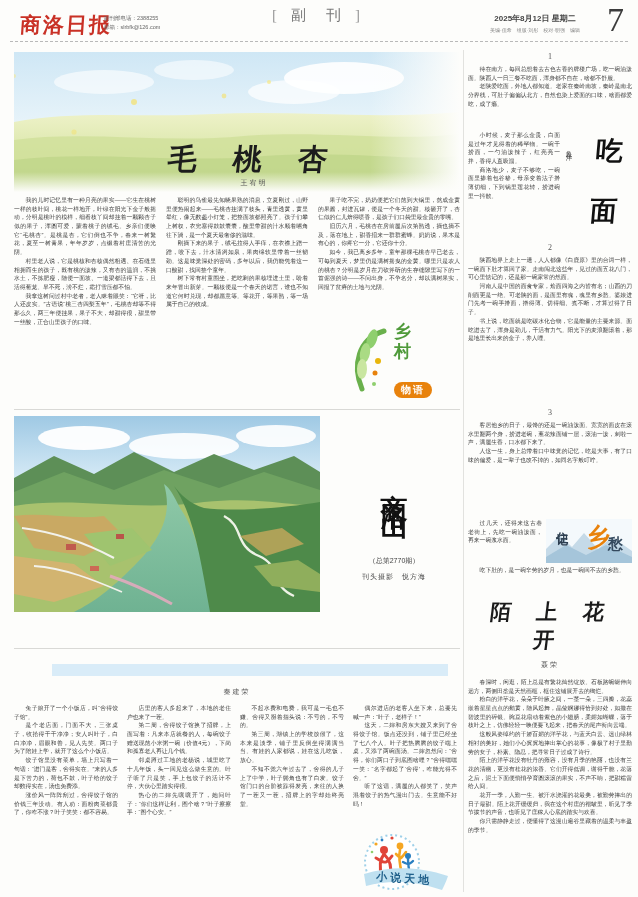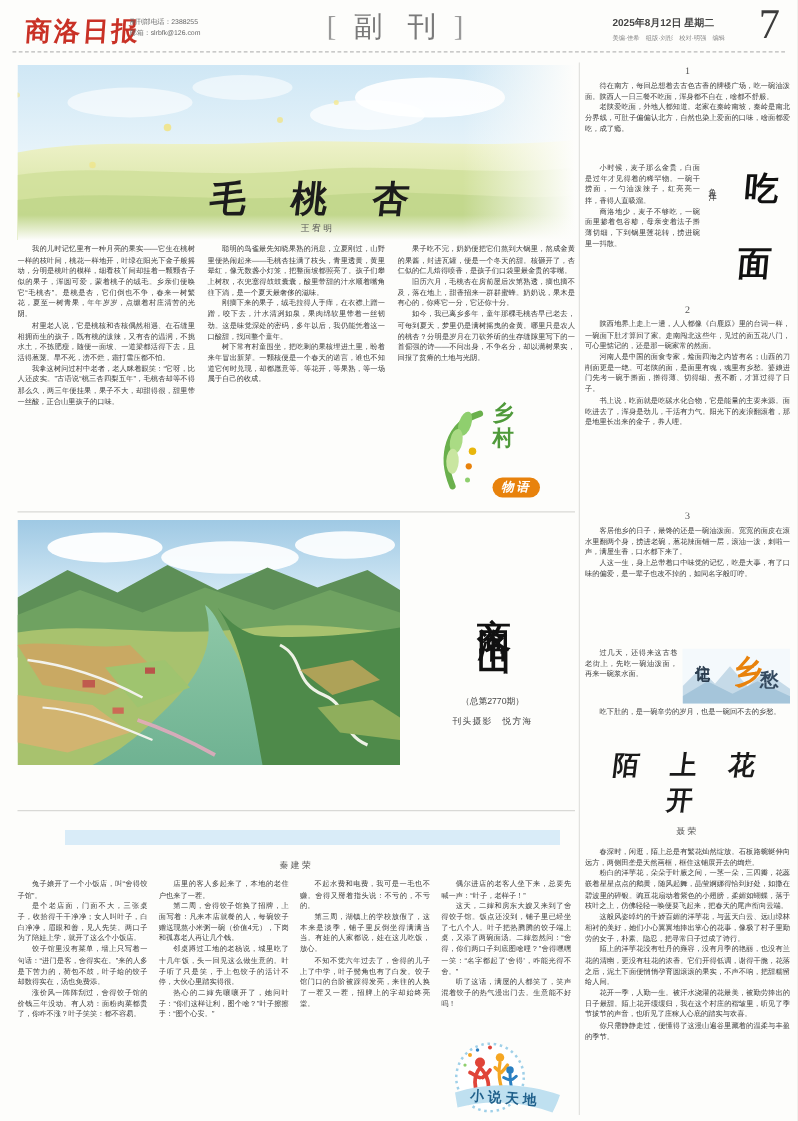--- a/index.html
+++ b/index.html
@@ -4,24 +4,24 @@
 <style>
   html,body{margin:0;padding:0;background:#e8e8e4;}
   .page{position:relative;width:638px;height:897px;background:#fdfdfb;margin:0 auto;
         font-family:"Liberation Sans",sans-serif;color:#333;overflow:hidden;}
   
   .hdr{position:absolute;left:0;top:0;width:638px;height:44px;}
   .hdr-rule{position:absolute;left:10px;top:41px;width:618px;border-top:1px dashed #b9b9b9;}
   .logo{position:absolute;left:20px;top:11px;font-size:21px;font-weight:bold;color:#c93126;
         font-family:"Liberation Serif",serif;letter-spacing:2px;transform:skewX(-4deg);}
   .contact{position:absolute;left:104px;top:14px;font-size:5.5px;color:#666;line-height:1.7;}
-  .sec-title{position:absolute;left:0;top:6px;width:638px;text-align:center;font-size:23px;
+  .sec-title{position:absolute;left:0;top:6px;width:638px;text-align:center;font-size:15px;
              color:#7a7a7a;font-family:"Liberation Serif",serif;letter-spacing:6px;}
   .sec-title .br{color:#999;font-weight:normal;margin:0 8px;}
-  .dateblk{position:absolute;right:58px;top:13px;text-align:left;}
+  .dateblk{position:absolute;right:58px;top:13px;text-align:center;}
   .dateline{font-size:8px;font-weight:bold;color:#444;}
   .staffline{font-size:5px;color:#888;margin-top:3px;}
   .pageno{position:absolute;right:14px;top:1px;font-size:34px;color:#3c3c3c;
           font-family:"Liberation Serif",serif;}
   
   .coltxt{font-size:5.8px;line-height:1.5;text-align:justify;color:#3b3b3b;overflow:hidden;}
   .coltxt p{margin:0;text-indent:2em;}
   .divh{position:absolute;border-top:1px solid #d9d9d6;}
   .divv{position:absolute;border-left:1px solid #e2e2df;}
   
@@ -33,21 +33,21 @@
   .mtx-author{position:absolute;left:150px;top:126px;width:180px;text-align:center;
               font-size:7px;color:#555;letter-spacing:2px;}
   .mtx-cols{position:absolute;left:14px;top:196px;width:446px;height:208px;display:flex;gap:10px;}
   .mtx-col{width:142px;height:208px;}
   
   .badge-village{position:absolute;left:348px;top:316px;width:106px;height:88px;background:#fdfdfb;
                  display:flex;align-items:center;z-index:5;}
   .bv-chars{margin-left:2px;}
   .bv-c{font-size:17px;font-weight:bold;color:#4f9a3a;font-family:"DejaVu Serif",serif;line-height:1.15;}
   .bv-pill{margin-top:21px;background:#e8820c;color:#fff;font-size:10px;font-weight:bold;
-           border-radius:9px;padding:1px 7px;letter-spacing:2px;font-style:italic;}
+           border-radius:9px;padding:1px 7px;letter-spacing:2px;}
   
   .photo{position:absolute;left:14px;top:416px;width:306px;height:196px;}
   .slsblk{position:absolute;left:330px;top:420px;width:128px;height:190px;text-align:center;}
   .sls-title{writing-mode:vertical-rl;margin:6px auto 0;font-size:27px;font-weight:bold;color:#111;
              letter-spacing:9px;font-family:"DejaVu Serif",serif;height:118px;}
   .sls-issue{font-size:7px;color:#444;margin-top:12px;}
   .sls-credit{font-size:7px;color:#444;margin-top:6px;letter-spacing:1px;}
   
   .sd-band{position:absolute;left:52px;top:664px;width:396px;height:12px;background:#d9ecf8;}
   .sd-title{position:absolute;left:14px;top:650px;width:446px;text-align:center;font-size:24px;

